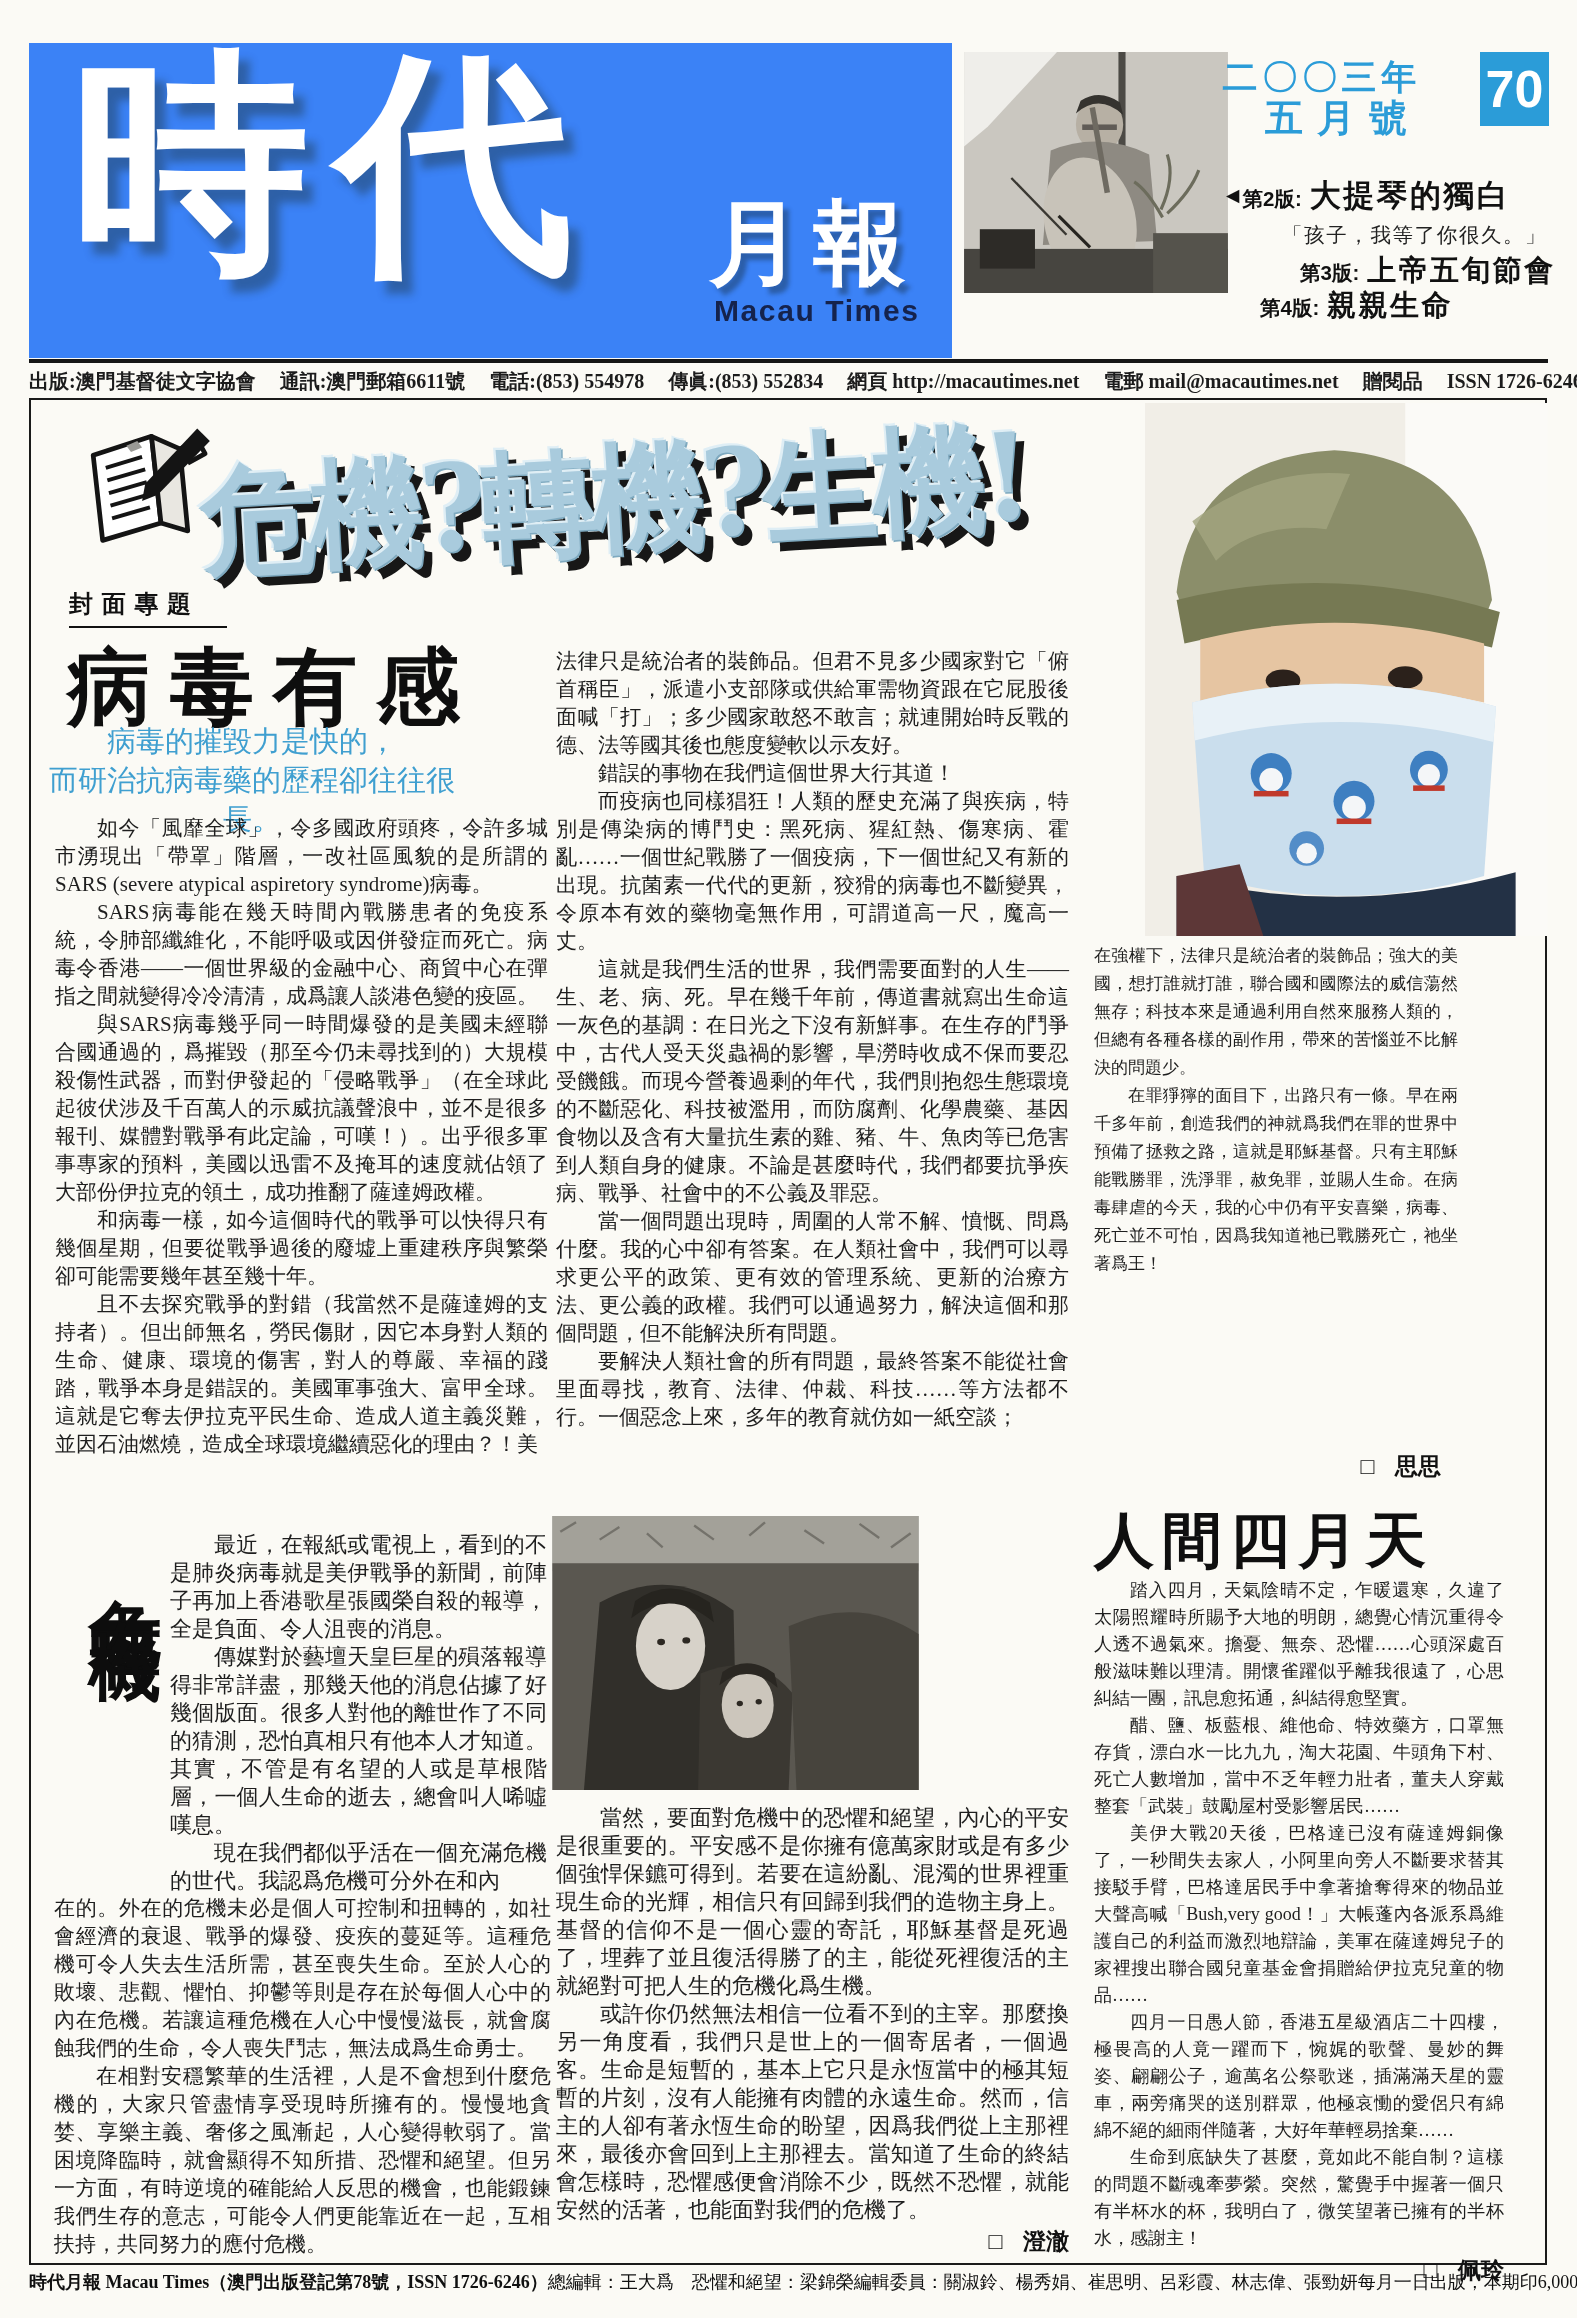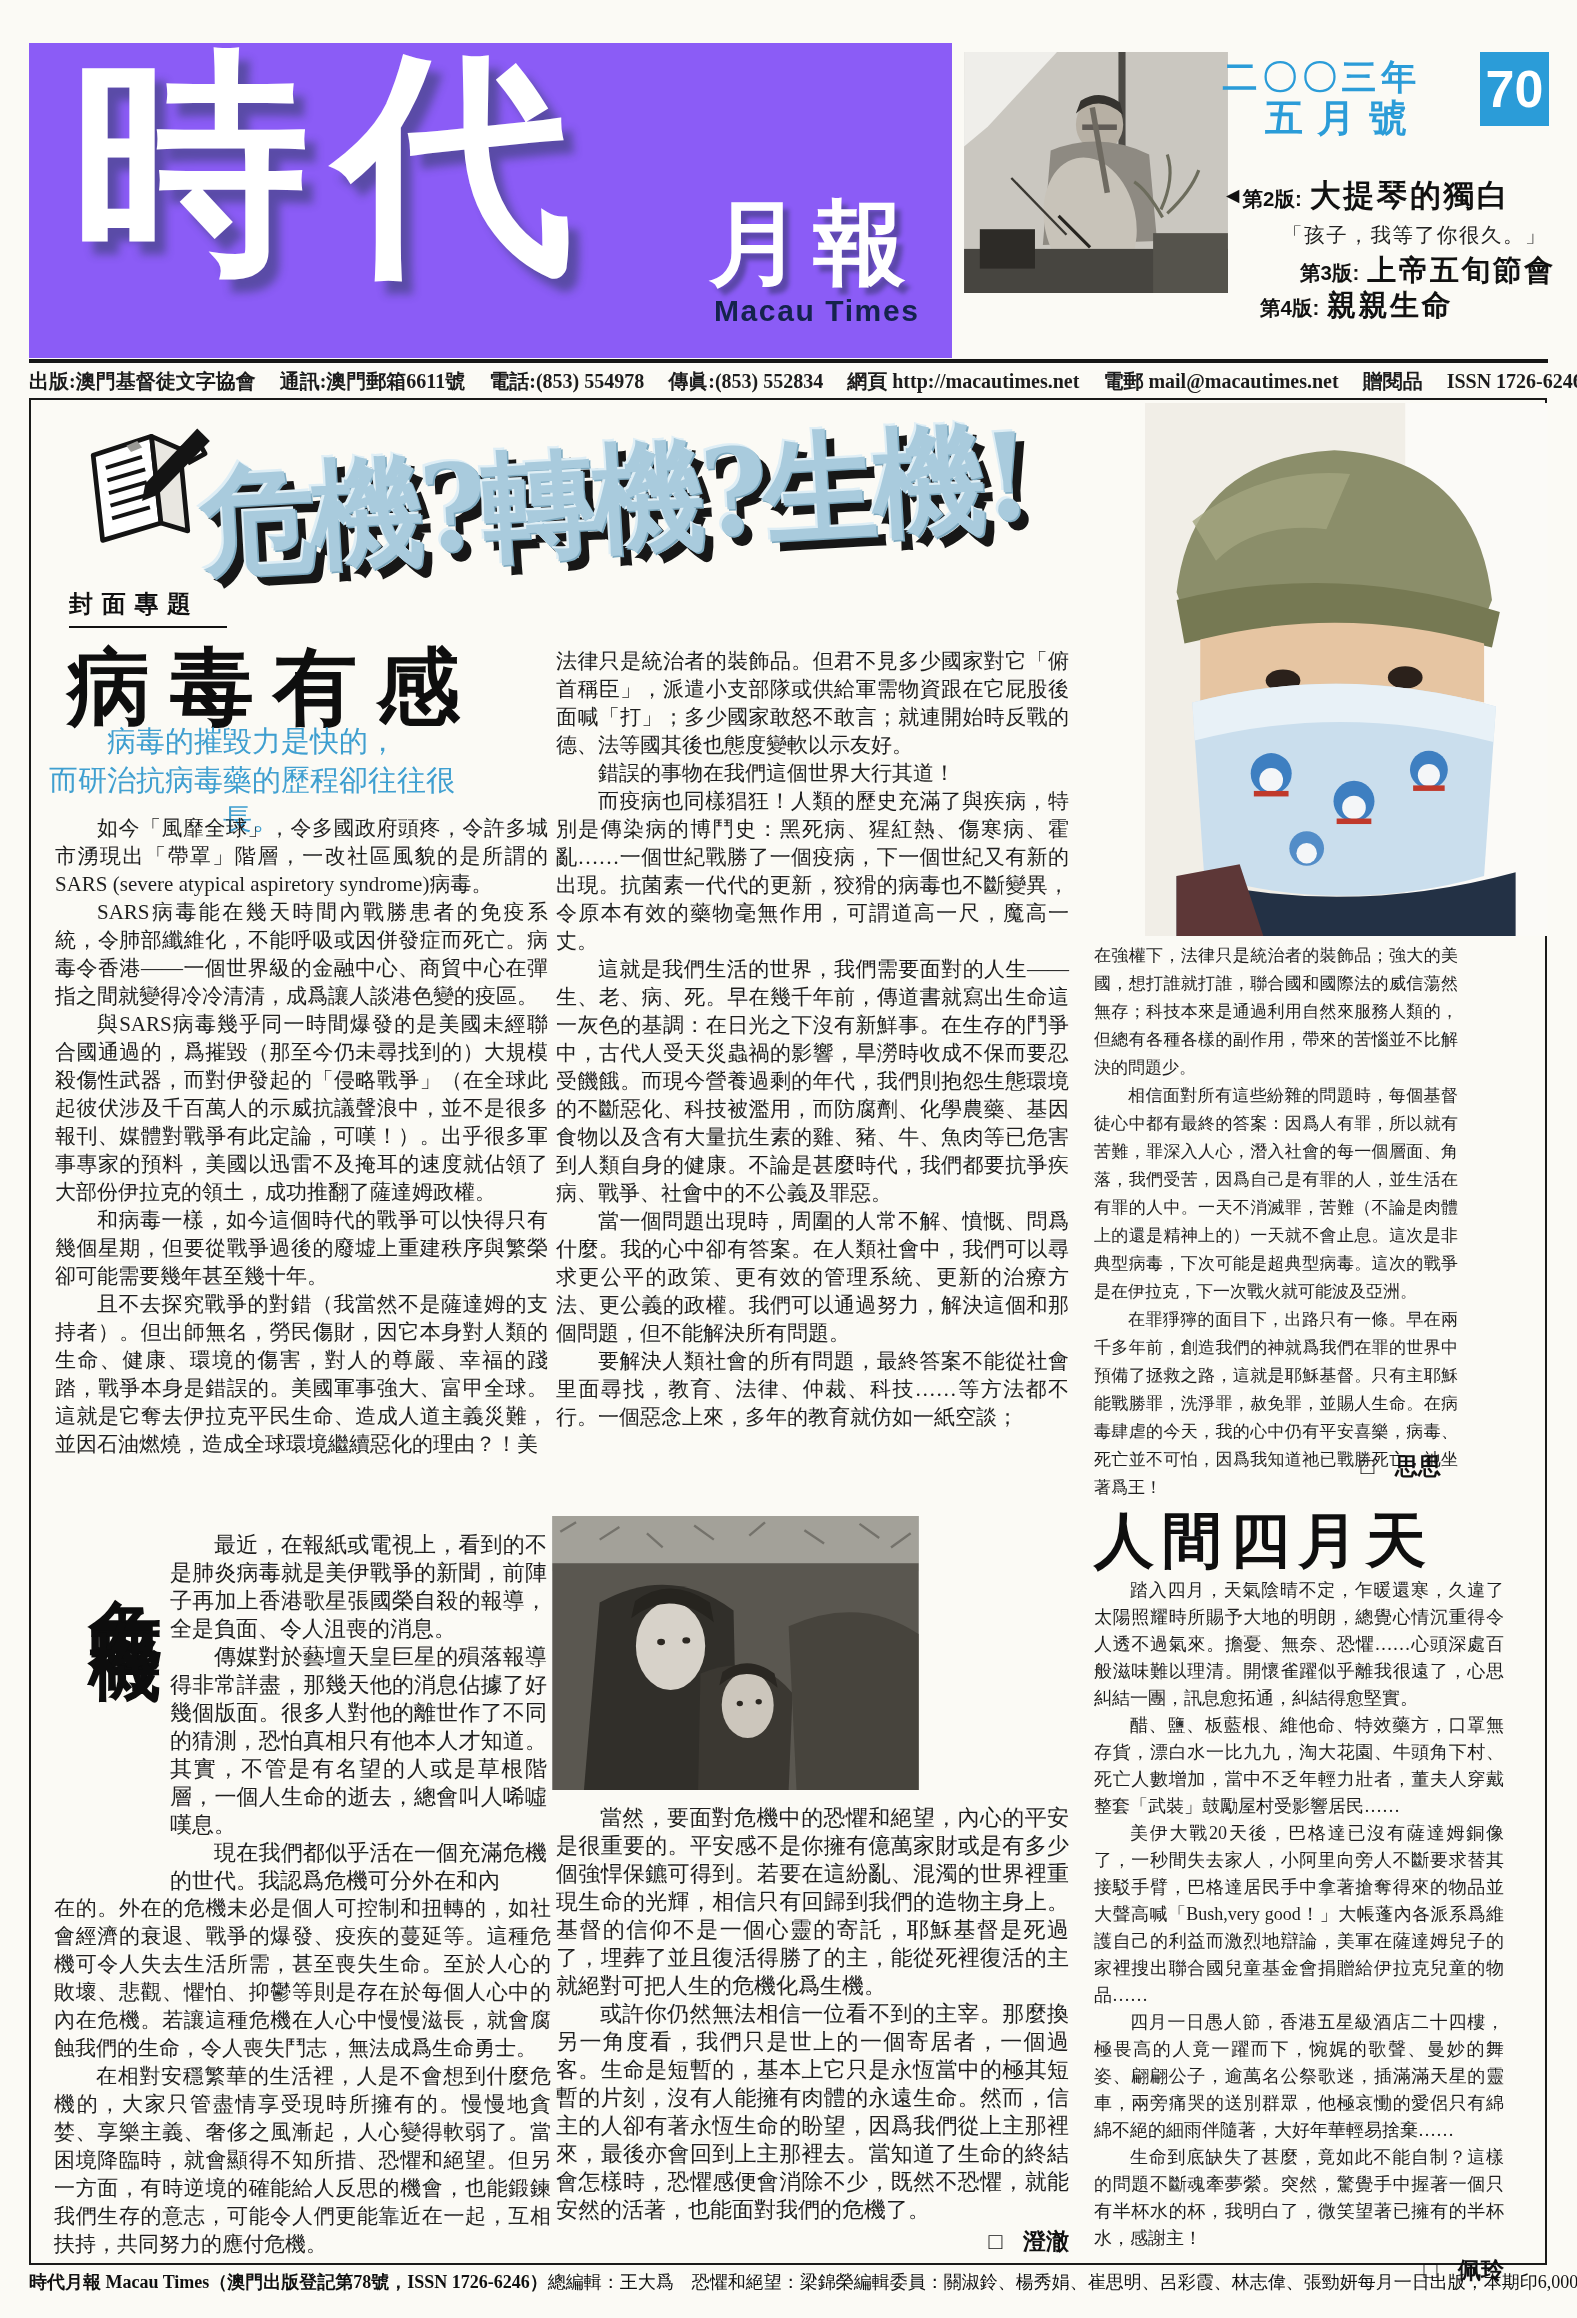--- a/index.html
+++ b/index.html
@@ -1,21 +1,21 @@
 <!DOCTYPE html>
 <html style="font-size:12.6px"><head>
 <meta charset="utf-8">
 <style>
   html,body{margin:0;padding:0;background:#e9e8e3;}
   .page{position:relative;width:1577px;height:2319px;margin:0 auto;background:#fbfaf5;
         font-family:"Liberation Serif","DejaVu Serif",serif;color:#1c1c1c;overflow:hidden;}
   .abs{position:absolute;}
 
   
-  .masthead{left:29px;top:43px;width:923px;height:315px;background:#8b5cf6;}
+  .masthead{left:29px;top:43px;width:923px;height:315px;background:#3b82f6;}
   .brand-calli{left:43px;top:-35px;font-size:237px;font-weight:bold;color:#ffffff;letter-spacing:27px;
                font-family:"DejaVu Serif",serif;text-shadow:11px 12.6px 8px rgba(30,55,70,.45);white-space:nowrap;}
   .brand-suffix{left:680px;top:138px;font-size:93px;font-weight:bold;color:#ffffff;letter-spacing:11px;
                 text-shadow:6.3px 7px 4px rgba(20,40,55,.4);white-space:nowrap;}
   .brand-en{left:685px;top:251px;font-size:30px;font-weight:bold;color:#15234d;
             font-family:"Liberation Sans","DejaVu Sans",sans-serif;letter-spacing:1.6px;}
   .cellist{left:964px;top:52px;width:264px;height:241px;}
   .issue-date{left:1184px;top:57px;width:237px;text-align:right;color:#2b9cd8;
               font-family:"Liberation Sans","DejaVu Sans",sans-serif;font-weight:bold;line-height:1.15;}
   .issue-date .l1{font-size:35px;letter-spacing:4.7px;}
@@ -222,21 +222,20 @@
   <div class="abs bodytext col2 cont-first">
       <p>法律只是統治者的裝飾品。但君不見多少國家對它「俯首稱臣」，派遣小支部隊或供給軍需物資跟在它屁股後面喊「打」；多少國家敢怒不敢言；就連開始時反戰的德、法等國其後也態度變軟以示友好。</p>
       <p>錯誤的事物在我們這個世界大行其道！</p>
       <p>而疫病也同樣猖狂！人類的歷史充滿了與疾病，特別是傳染病的博鬥史：黑死病、猩紅熱、傷寒病、霍亂……一個世紀戰勝了一個疫病，下一個世紀又有新的出現。抗菌素一代代的更新，狡猾的病毒也不斷變異，令原本有效的藥物毫無作用，可謂道高一尺，魔高一丈。</p>
       <p>這就是我們生活的世界，我們需要面對的人生——生、老、病、死。早在幾千年前，傳道書就寫出生命這一灰色的基調：在日光之下沒有新鮮事。在生存的鬥爭中，古代人受天災蟲禍的影響，旱澇時收成不保而要忍受饑餓。而現今營養過剩的年代，我們則抱怨生態環境的不斷惡化、科技被濫用，而防腐劑、化學農藥、基因食物以及含有大量抗生素的雞、豬、牛、魚肉等已危害到人類自身的健康。不論是甚麼時代，我們都要抗爭疾病、戰爭、社會中的不公義及罪惡。</p>
       <p>當一個問題出現時，周圍的人常不解、憤慨、問爲什麼。我的心中卻有答案。在人類社會中，我們可以尋求更公平的政策、更有效的管理系統、更新的治療方法、更公義的政權。我們可以通過努力，解決這個和那個問題，但不能解決所有問題。</p>
       <p>要解決人類社會的所有問題，最終答案不能從社會里面尋找，教育、法律、仲裁、科技……等方法都不行。一個惡念上來，多年的教育就仿如一紙空談；</p>
     </div>
   <div class="abs bodytext col3 cont-first">
       <p>在強權下，法律只是統治者的裝飾品；強大的美國，想打誰就打誰，聯合國和國際法的威信蕩然無存；科技本來是通過利用自然來服務人類的，但總有各種各樣的副作用，帶來的苦惱並不比解決的問題少。</p>
-      <p>相信面對所有這些紛雜的問題時，每個基督徒心中都有最終的答案：因爲人有罪，所以就有苦難，罪深入人心，潛入社會的每一個層面、角落，我們受苦，因爲自己是有罪的人，並生活在有罪的人中。一天不消滅罪，苦難（不論是肉體上的還是精神上的）一天就不會止息。這次是非典型病毒，下次可能是超典型病毒。這次的戰爭是在伊拉克，下一次戰火就可能波及亞洲。</p>
       <p>在罪猙獰的面目下，出路只有一條。早在兩千多年前，創造我們的神就爲我們在罪的世界中預備了拯救之路，這就是耶穌基督。只有主耶穌能戰勝罪，洗淨罪，赦免罪，並賜人生命。在病毒肆虐的今天，我的心中仍有平安喜樂，病毒、死亡並不可怕，因爲我知道祂已戰勝死亡，祂坐著爲王！</p>
     </div>
   <div class="abs sig sig1">
     <span class="box">□</span><span>思思</span>
   </div>
 
   <div class="abs a2-title">危中有機</div>
   <div class="abs bodytext a2-beside">
       <p>最近，在報紙或電視上，看到的不是肺炎病毒就是美伊戰爭的新聞，前陣子再加上香港歌星張國榮自殺的報導，全是負面、令人沮喪的消息。</p>
       <p>傳媒對於藝壇天皇巨星的殞落報導得非常詳盡，那幾天他的消息佔據了好幾個版面。很多人對他的離世作了不同的猜測，恐怕真相只有他本人才知道。其實，不管是有名望的人或是草根階層，一個人生命的逝去，總會叫人唏噓嘆息。</p>

